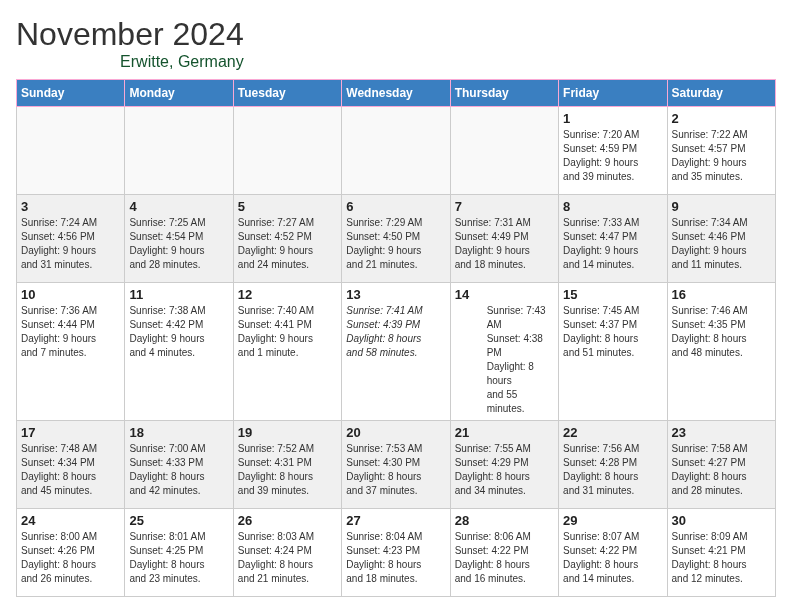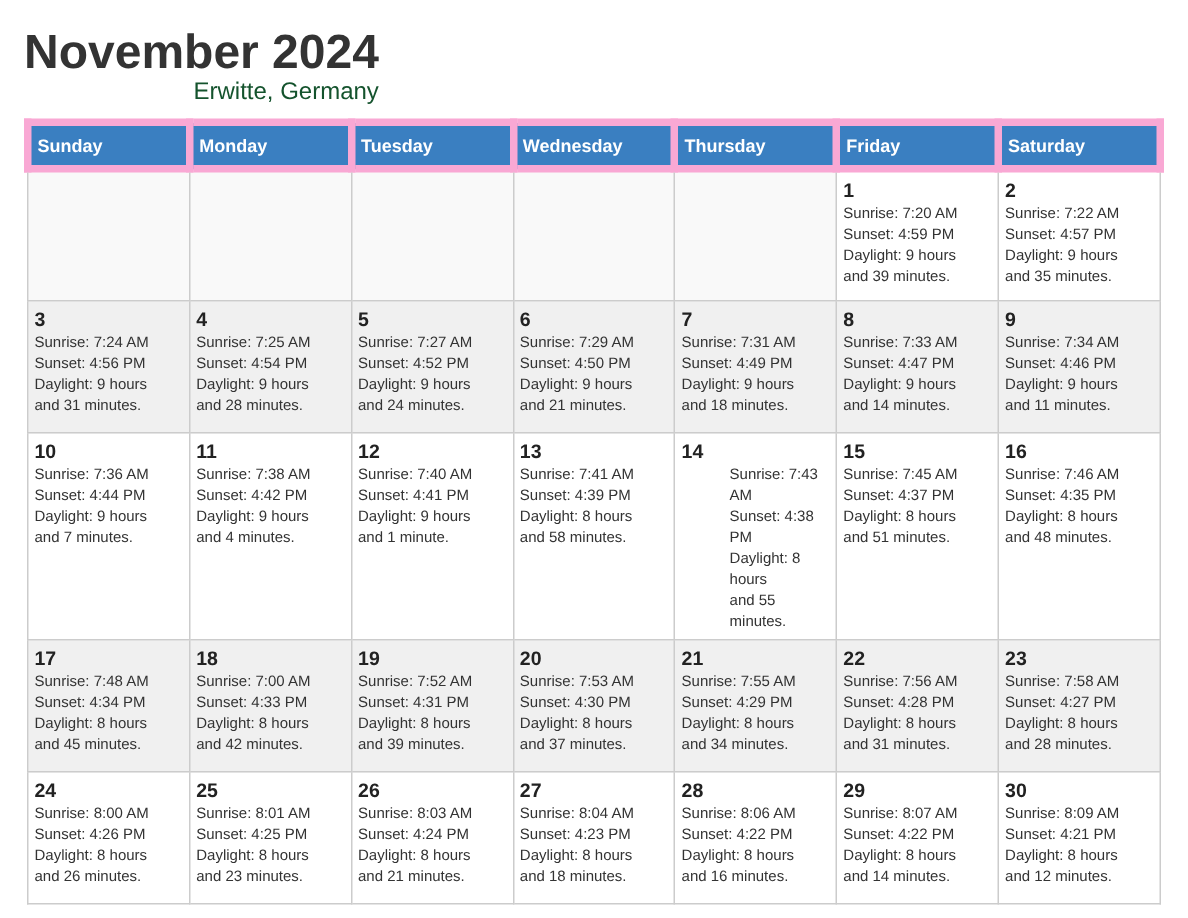--- a/index.html
+++ b/index.html
@@ -35,40 +35,40 @@
     }
     .logo-icon {
       width: 28px;
       height: 28px;
     }
     .title-block {
       text-align: right;
     }
     .month-title {
       font-size: 32px;
-      font-weight: bold;
+      font-weight: normal;
       color: #333;
     }
     .location-title {
       font-size: 16px;
       color: #14532d;
     }
     table {
       width: 100%;
       border-collapse: collapse;
       table-layout: fixed;
     }
     th {
       background-color: #3a7fc1;
       color: #fff;
       font-size: 12px;
       font-weight: bold;
       padding: 6px 4px;
       text-align: left;
-      border: 5px solid #f9a8d4;
+      border: 1px solid #f9a8d4;
     }
     td {
       border: 1px solid #ccc;
       vertical-align: top;
       padding: 4px;
       font-size: 10px;
       color: #333;
       height: 88px;
       background: #fff;
     }
@@ -202,21 +202,21 @@
         </td>
         <td>
           <div class="day-number">12</div>
           <div class="day-info" style="white-space: pre-line;">Sunrise: 7:40 AM
 Sunset: 4:41 PM
 Daylight: 9 hours
 and 1 minute.</div>
         </td>
         <td>
           <div class="day-number">13</div>
-          <div class="day-info" style="white-space: pre-line;">Sunrise: 7:41 AM
+          <div class="day-info" style="white-space: pre-line; font-style: italic;">Sunrise: 7:41 AM
 Sunset: 4:39 PM
 Daylight: 8 hours
 and 58 minutes.</div>
         </td>
         <td>
           <div class="day-number">14</div>
           <div class="day-info" style="white-space: pre-line; margin-left: 32px;">Sunrise: 7:43 AM
 Sunset: 4:38 PM
 Daylight: 8 hours
 and 55 minutes.</div>

